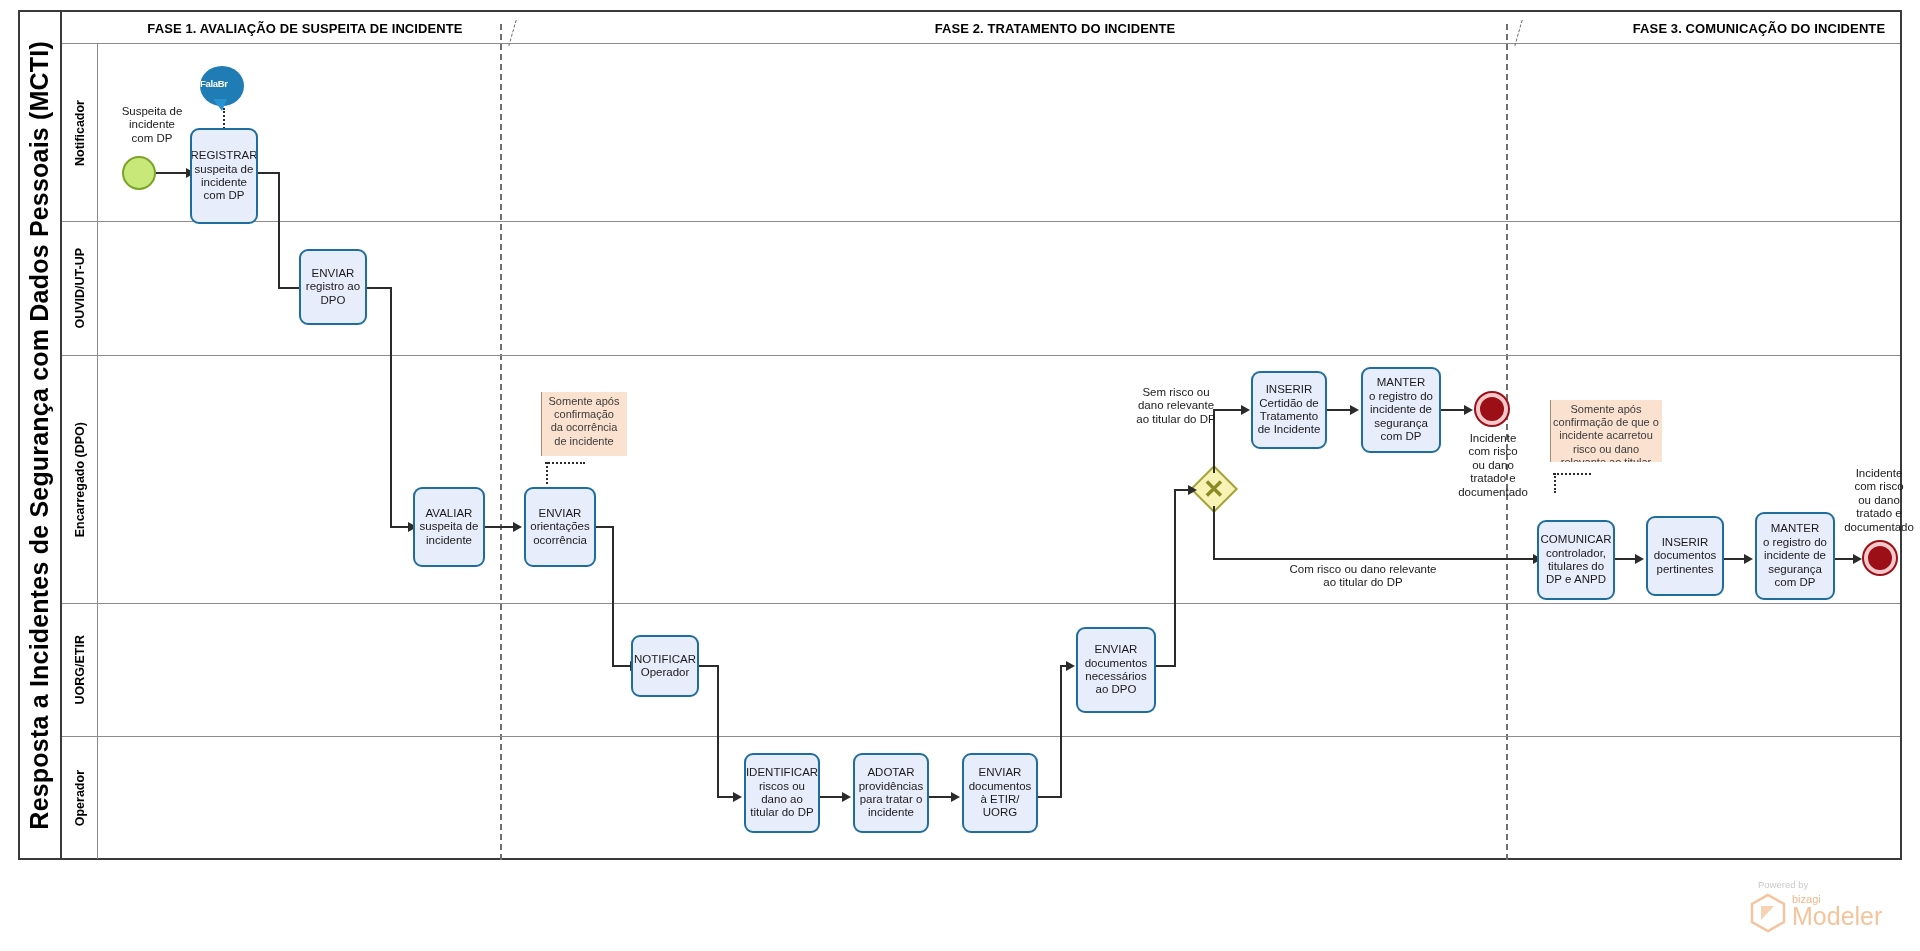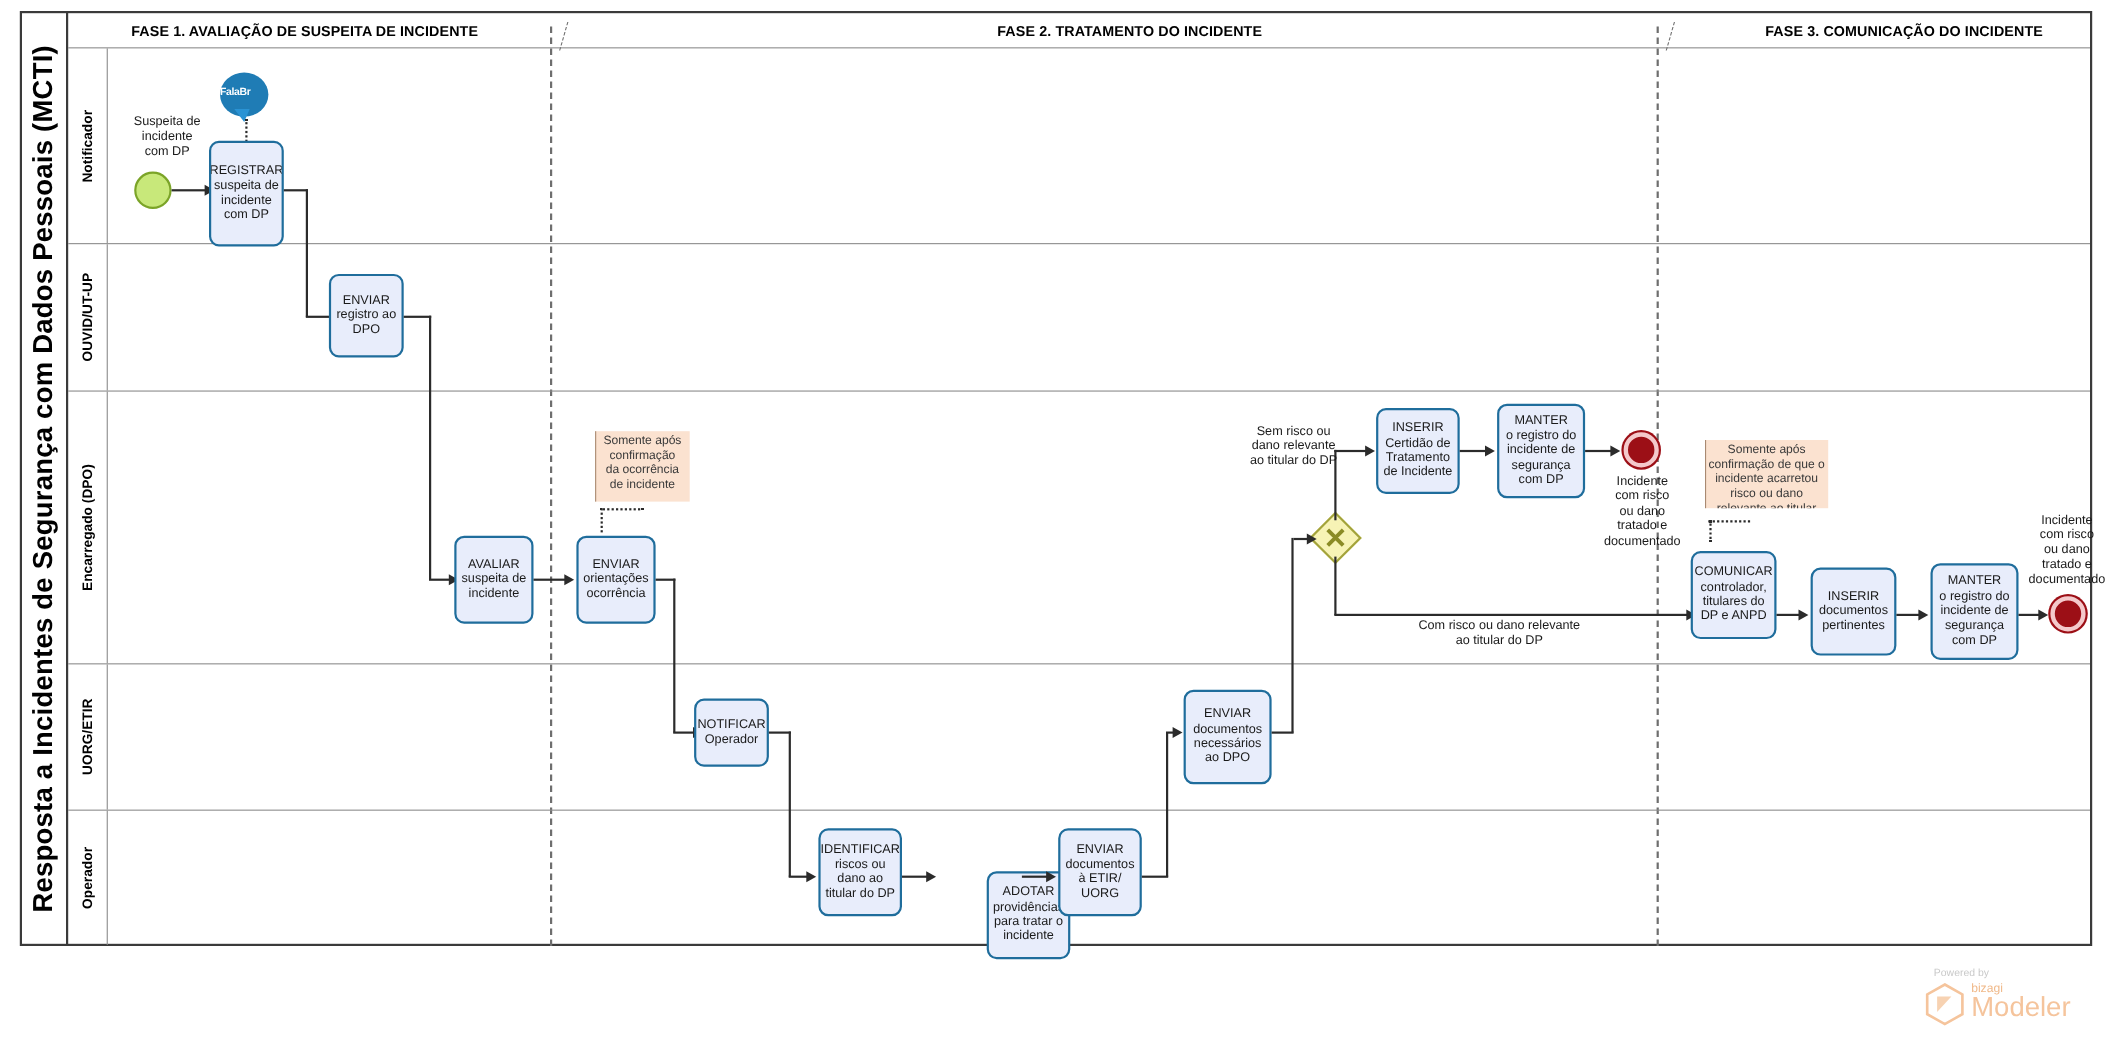--- a/index.html
+++ b/index.html
@@ -12,21 +12,21 @@
   .pool-title span{writing-mode:vertical-rl;transform:rotate(180deg);font-size:25px;font-weight:bold;color:#000;letter-spacing:.2px;white-space:nowrap;}
 
   
   .lane{position:absolute;left:62px;box-sizing:border-box;border-bottom:1px solid #8c8c8c;}
   .lane:last-of-type{border-bottom:none;}
   .lane-hdr{position:absolute;left:0;top:0;width:36px;height:100%;border-right:1px solid #8c8c8c;box-sizing:border-box;display:flex;align-items:center;justify-content:center;}
   .lane-hdr span{writing-mode:vertical-rl;transform:rotate(180deg);font-size:12.5px;font-weight:bold;color:#000;white-space:nowrap;}
 
   
   .phase-band{position:absolute;left:62px;top:12px;height:32px;width:1838px;border-bottom:1px solid #8c8c8c;box-sizing:border-box;}
-  .phase{position:absolute;top:0;height:32px;display:flex;align-items:center;justify-content:center;}
+  .phase{position:absolute;top:0;height:32px;display:flex;align-items:center;justify-content:center;padding-left:28px;}
   .phase span{font-size:13px;font-weight:bold;color:#000;letter-spacing:.1px;white-space:nowrap;}
 
   
   .phase-sep{position:absolute;width:0;border-left:2px dashed #6e6e6e;}
 
   
   .task{position:absolute;background:#e8edfb;border:2.2px solid #1f6d9c;border-radius:9px;box-sizing:border-box;
         display:flex;align-items:center;justify-content:center;text-align:center;
         font-size:11.5px;line-height:13.4px;color:#1a1a1a;padding:2px;overflow:hidden;}
 
@@ -261,21 +261,21 @@
     <div>Somente após</div>
     <div>confirmação de que o</div>
     <div>incidente acarretou</div>
     <div>risco ou dano</div>
     <div>relevante ao titular</div>
   </div>
   <div class="note-bar" style="left:1550px;top:400px;height:62px;"></div>
   <div class="dotln h" style="left:1553px;top:473px;width:38px;"></div>
   <div class="dotln" style="left:1554px;top:473px;height:20px;"></div>
 
-  <div class="task" style="left:1537px;top:501px;width:78px;height:80px;">
+  <div class="task" style="left:1537px;top:520px;width:78px;height:80px;">
     <div>
       <div>COMUNICAR</div>
       <div>controlador,</div>
       <div>titulares do</div>
       <div>DP e ANPD</div>
     </div>
   </div>
   <div class="ln h" style="left:1615px;top:558px;width:22px;"></div>
   <div class="arw r" style="left:1635px;top:553.5px;"></div>
 
@@ -337,21 +337,21 @@
     <div>
       <div>IDENTIFICAR</div>
       <div>riscos ou</div>
       <div>dano ao</div>
       <div>titular do DP</div>
     </div>
   </div>
   <div class="ln h" style="left:820px;top:796px;width:24px;"></div>
   <div class="arw r" style="left:842px;top:791.5px;"></div>
 
-  <div class="task" style="left:853px;top:792px;width:76px;height:80px;margin-left:44px;">
+  <div class="task" style="left:853px;top:753px;width:76px;height:80px;">
     <div>
       <div>ADOTAR</div>
       <div>providências</div>
       <div>para tratar o</div>
       <div>incidente</div>
     </div>
   </div>
   <div class="ln h" style="left:929px;top:796px;width:24px;"></div>
   <div class="arw r" style="left:951px;top:791.5px;"></div>
 

